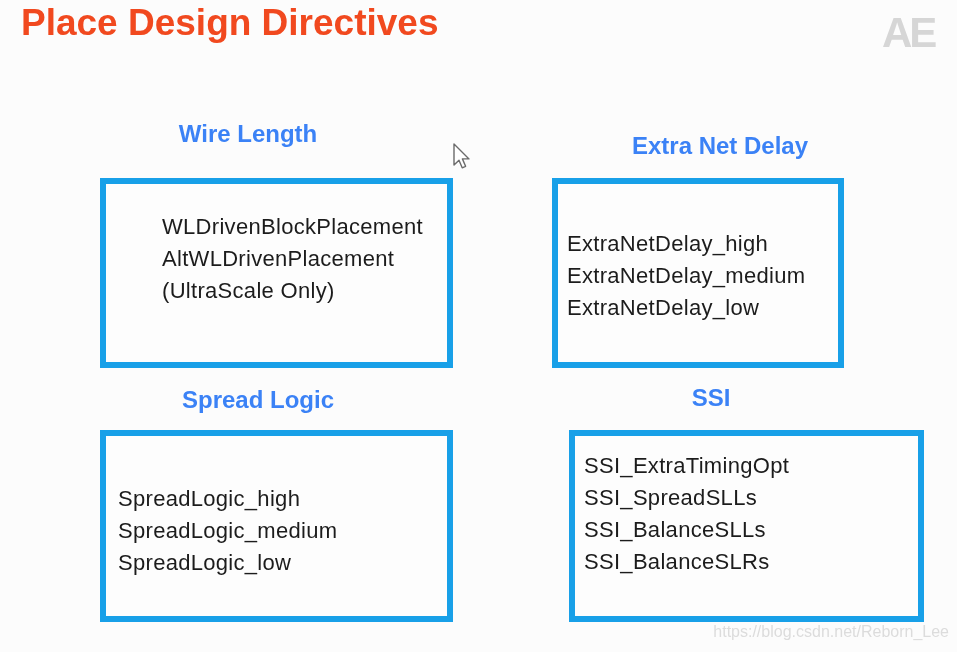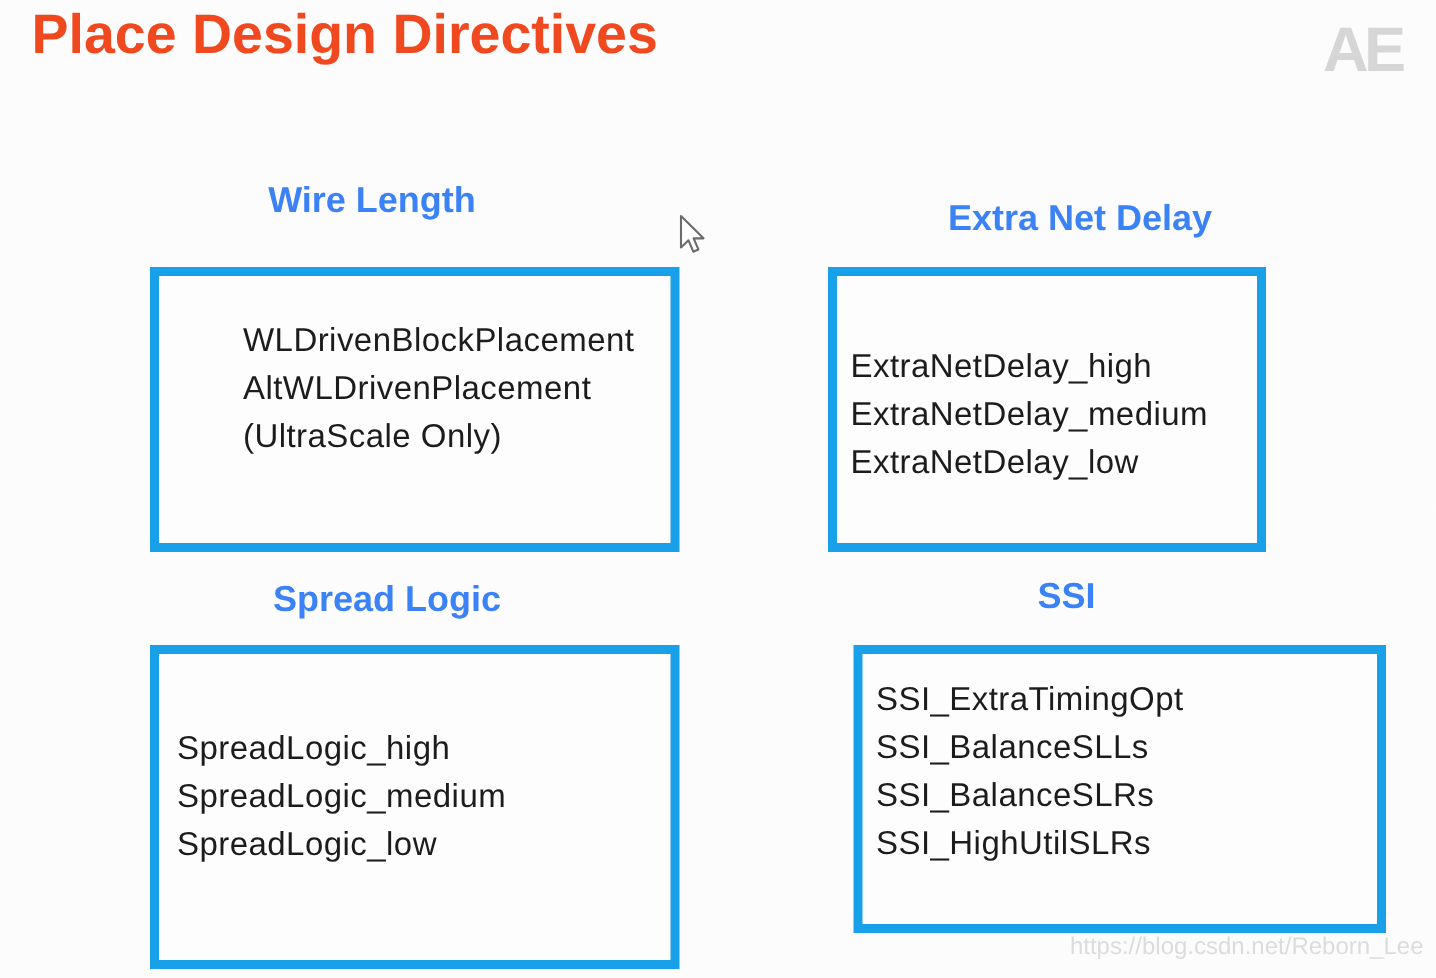--- a/index.html
+++ b/index.html
@@ -34,21 +34,21 @@
     box-sizing:border-box;
     background:#fdfdfd;
   }
   .box .items{
     font-size:22px;color:#1c1c1c;
     line-height:32px;letter-spacing:0.3px;
     white-space:nowrap;
   }
   #box-wire-length   {left:100px;top:178px;width:353px;height:190px;}
   #box-extra-net-delay{left:552px;top:178px;width:292px;height:190px;}
-  #box-spread-logic  {left:100px;top:430px;width:353px;height:216px;}
+  #box-spread-logic  {left:100px;top:430px;width:353px;height:192px;}
   #box-ssi           {left:552px;top:430px;width:355px;height:192px;margin-left:17px;}
 
   #box-wire-length .items    {padding:27px 0 0 12px;margin-left:44px;}
   #box-extra-net-delay .items{padding:44px 0 0 9px;}
   #box-spread-logic .items   {padding:47px 0 0 12px;}
   #box-ssi .items            {padding:14px 0 0 9px;}
 
   #heading-wire-length    {left:248px;top:120px;}
   #heading-extra-net-delay{left:720px;top:132px;}
   #heading-spread-logic   {left:258px;top:386px;text-align:center;}
@@ -97,23 +97,23 @@
       <div>SpreadLogic_high</div>
       <div>SpreadLogic_medium</div>
       <div>SpreadLogic_low</div>
     </div>
   </div>
 
   <div class="group-heading" id="heading-ssi">SSI</div>
   <div class="box" id="box-ssi">
     <div class="items">
       <div>SSI_ExtraTimingOpt</div>
+      <div>SSI_SpreadSLLs</div>
       <div>SSI_BalanceSLLs</div>
       <div>SSI_BalanceSLRs</div>
-      <div>SSI_HighUtilSLRs</div>
     </div>
   </div>
 
   <div class="watermark">https://blog.csdn.net/Reborn_Lee</div>
 
   <svg class="cursor" viewBox="0 0 20 30" xmlns="http://www.w3.org/2000/svg">
     <path d="M2 1 L2 22 L7 17.2 L10.2 24.8 L13.6 23.3 L10.4 15.9 L17 15.9 Z" fill="#ffffff" stroke="#6b6b6b" stroke-width="1.4" stroke-linejoin="round"></path>
   </svg>
 
 </div>

